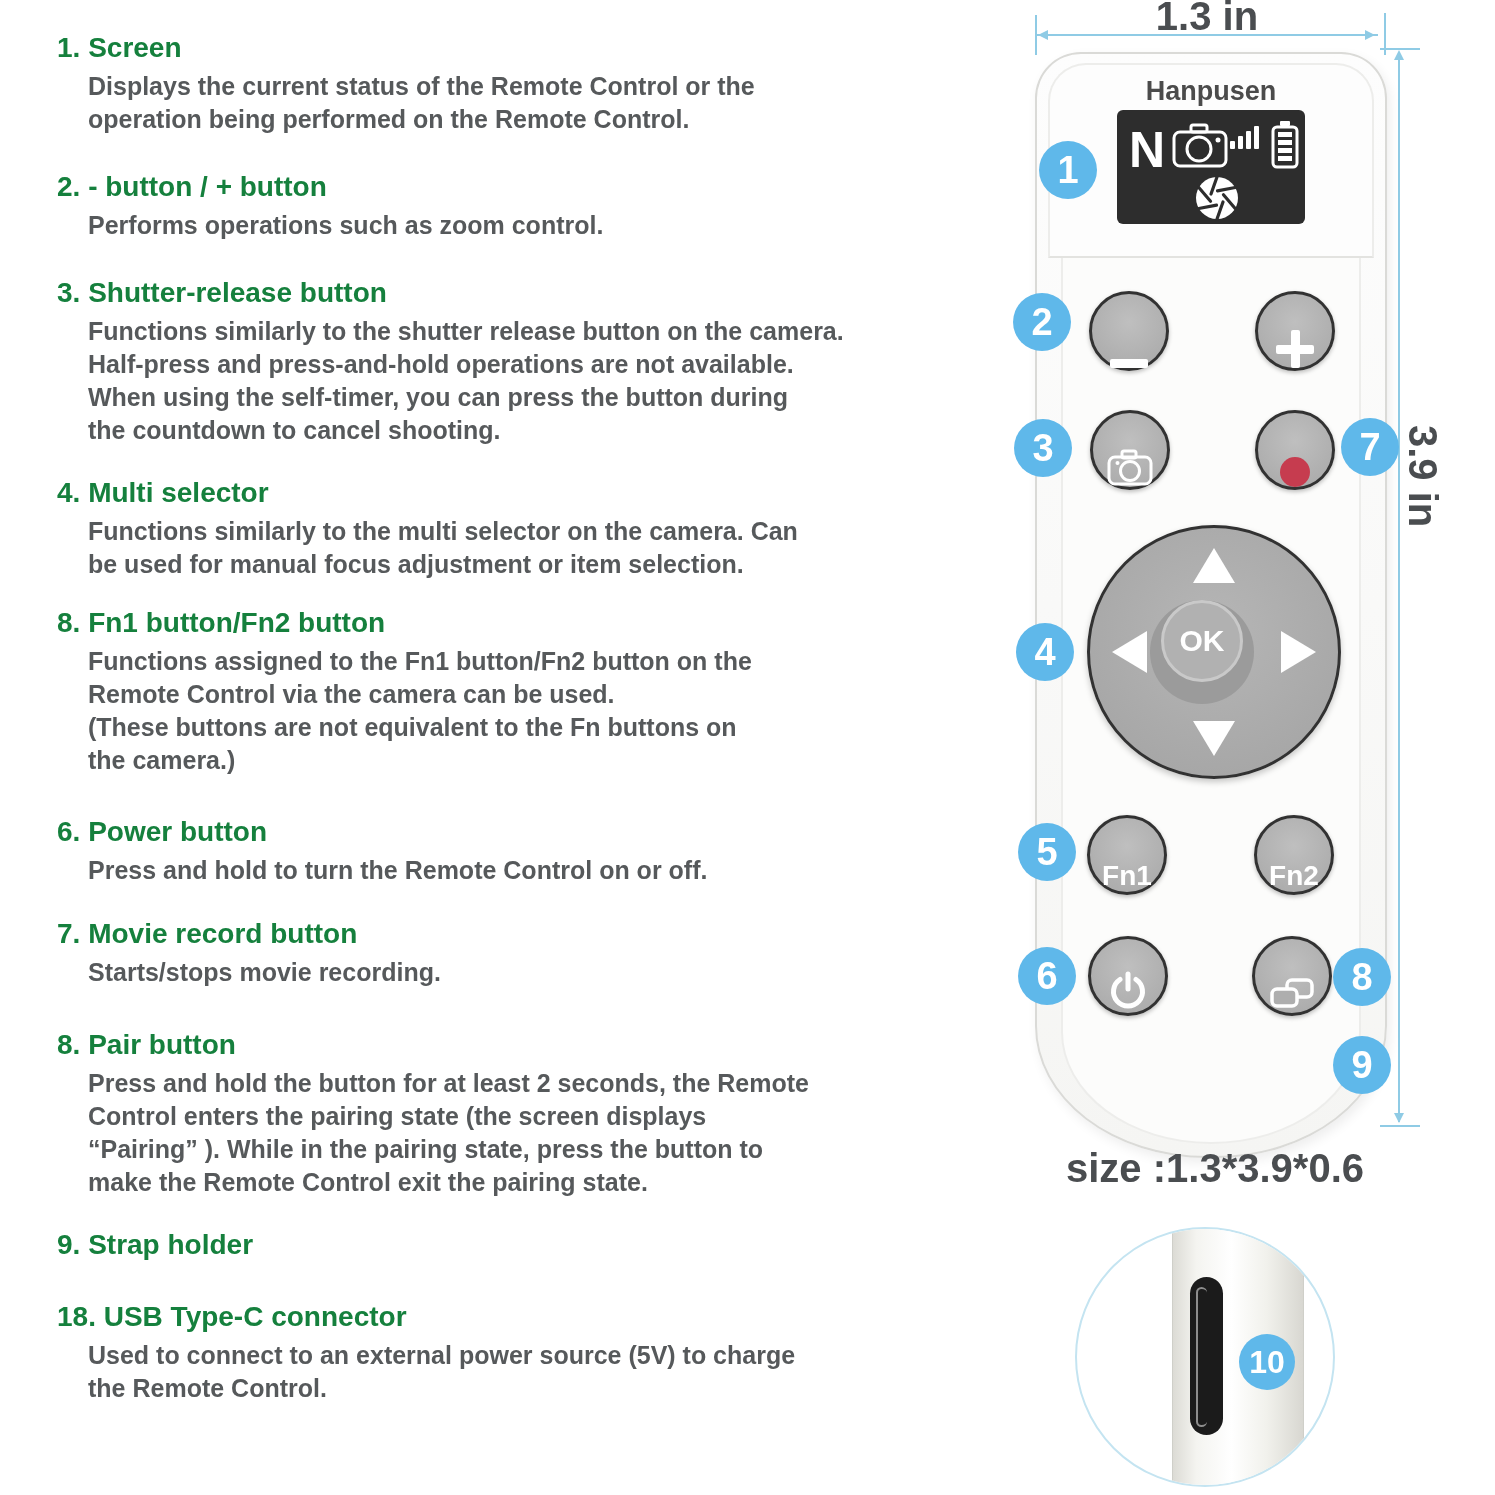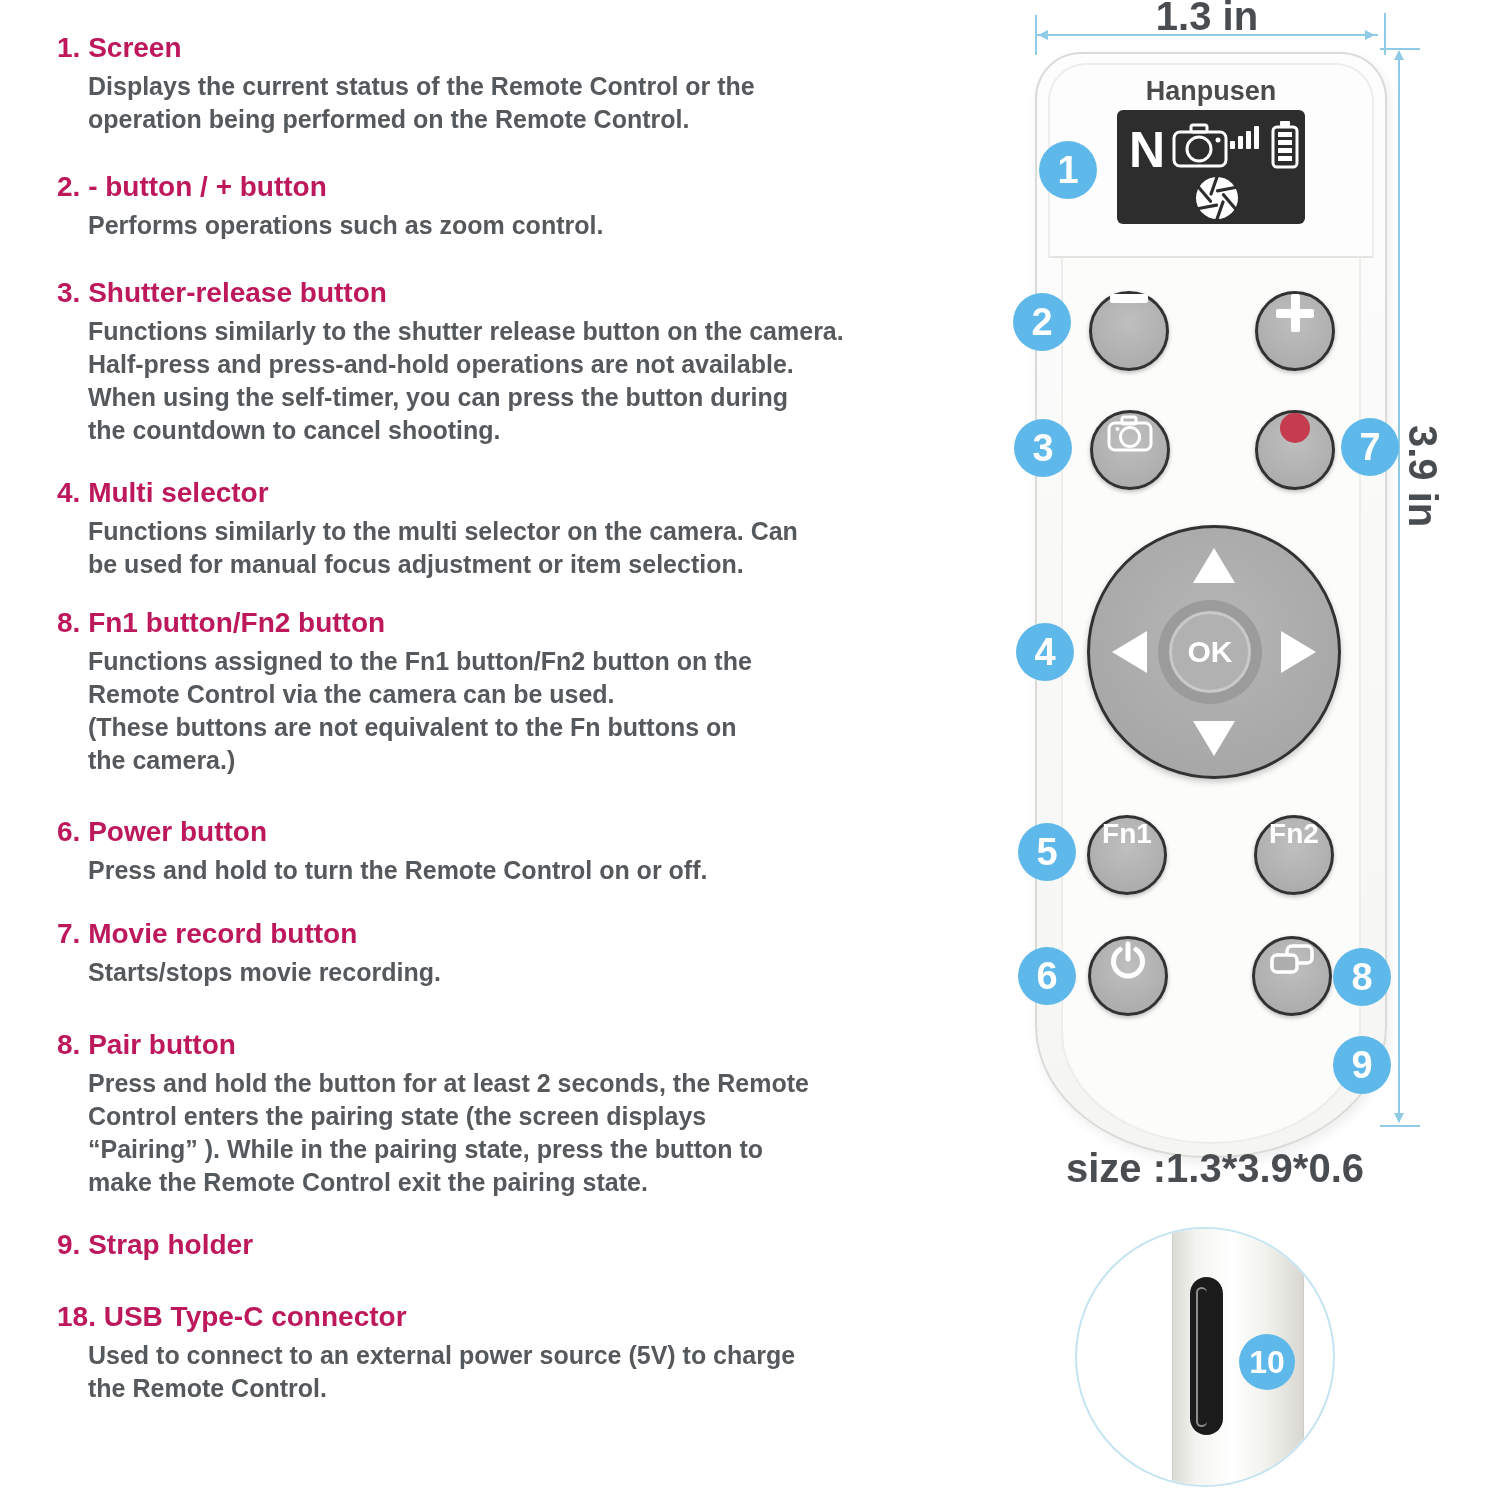--- a/index.html
+++ b/index.html
@@ -2,21 +2,21 @@
 <html><head>
 <meta charset="utf-8">
 <style>
   html,body{margin:0;padding:0;background:#ffffff;}
   #canvas{position:relative;width:1495px;height:1495px;background:#ffffff;overflow:hidden;
           font-family:"Liberation Sans","DejaVu Sans",sans-serif;}
 
   
   #sections{position:absolute;left:57px;top:30px;width:900px;}
   .section{display:block;}
-  .sec-title{color:#be185d;font-size:28px;line-height:36px;font-weight:700;}
+  .sec-title{color:#15803d;font-size:28px;line-height:36px;font-weight:700;}
   .sec-body{color:#56595b;font-size:25px;line-height:33px;padding-left:31px;margin-top:4px;
             white-space:pre-line;width:860px;font-weight:bold;}
 
   
   #remote{position:absolute;left:1035px;top:52px;width:352px;height:1106px;z-index:1;
           background:linear-gradient(180deg,#fdfdfd,#f5f5f3);
           border:2px solid #dadad7;box-sizing:border-box;
           border-radius:46px 46px 172px 172px / 46px 46px 132px 132px;
           box-shadow:3px 5px 12px rgba(0,0,0,0.07);}
   #remote-face-top{position:absolute;left:11px;right:11px;top:9px;height:195px;
@@ -26,42 +26,42 @@
           background:#fcfcfb;border:2px solid #ededeb;border-top:none;box-sizing:border-box;
           border-radius:0 0 150px 150px / 0 0 112px 112px;}
   #brand{position:absolute;left:0;right:0;top:22px;text-align:center;
          color:#4b4b4b;font-size:27px;font-weight:700;}
   #screen{position:absolute;left:80px;top:56px;width:188px;height:114px;
           background:#2d2d2d;border-radius:6px;}
 
   .btn{position:absolute;width:80px;height:80px;border-radius:50%;box-sizing:border-box;
        background:radial-gradient(circle at 50% 38%,#bfbfbf,#a7a7a7);
        border:3px solid #323232;box-shadow:0 2px 4px rgba(0,0,0,0.25);
-       display:flex;align-items:flex-start;justify-content:center;}
+       display:flex;align-items:flex-end;justify-content:center;}
   .hbar{width:38px;height:9px;background:#ffffff;border-radius:2px;}
   .plus-wrap{position:relative;width:38px;height:38px;}
   .plus-wrap .h{position:absolute;left:0;top:14.5px;width:38px;height:9px;background:#fff;border-radius:2px;}
   .plus-wrap .v{position:absolute;left:14.5px;top:0;width:9px;height:38px;background:#fff;border-radius:2px;}
   .rec-dot{width:30px;height:30px;border-radius:50%;background:#c63c4f;}
   .btn-label{color:#ffffff;font-size:28px;font-weight:700;}
 
   #selector{position:absolute;left:50px;top:471px;width:254px;height:254px;border-radius:50%;
             background:radial-gradient(circle at 50% 42%,#b6b6b6,#a2a2a2);
             border:3px solid #323232;box-sizing:border-box;box-shadow:0 3px 6px rgba(0,0,0,0.22);}
   .tri{position:absolute;width:0;height:0;}
   #tri-up{left:50%;margin-left:-21px;top:20px;border-left:21px solid transparent;
           border-right:21px solid transparent;border-bottom:35px solid #ffffff;}
   #tri-down{left:50%;margin-left:-21px;bottom:20px;border-left:21px solid transparent;
           border-right:21px solid transparent;border-top:35px solid #ffffff;}
   #tri-left{top:50%;margin-top:-21px;left:22px;border-top:21px solid transparent;
           border-bottom:21px solid transparent;border-right:35px solid #ffffff;}
   #tri-right{top:50%;margin-top:-21px;right:22px;border-top:21px solid transparent;
           border-bottom:21px solid transparent;border-left:35px solid #ffffff;}
-  #ok-outer{position:absolute;left:68px;top:72px;width:104px;height:104px;border-radius:50%;
-            background:#9b9b9b;display:flex;align-items:center;justify-content:center;}
+  #ok-outer{position:absolute;left:60px;top:72px;width:104px;height:104px;border-radius:50%;
+            background:#9b9b9b;display:flex;align-items:flex-start;justify-content:center;}
   #ok-inner{width:82px;height:82px;border-radius:50%;background:#b1b1b1;
             border:3px solid #c9c9c9;box-sizing:border-box;
             display:flex;align-items:center;justify-content:center;
             color:#ffffff;font-size:30px;font-weight:700;}
 
   
   .badge{position:absolute;width:58px;height:58px;border-radius:50%;background:#5fb8ea;
          color:#ffffff;font-size:38px;font-weight:700;display:flex;align-items:center;
          justify-content:center;z-index:6;}
   .badge.small{width:56px;height:56px;font-size:32px;}

